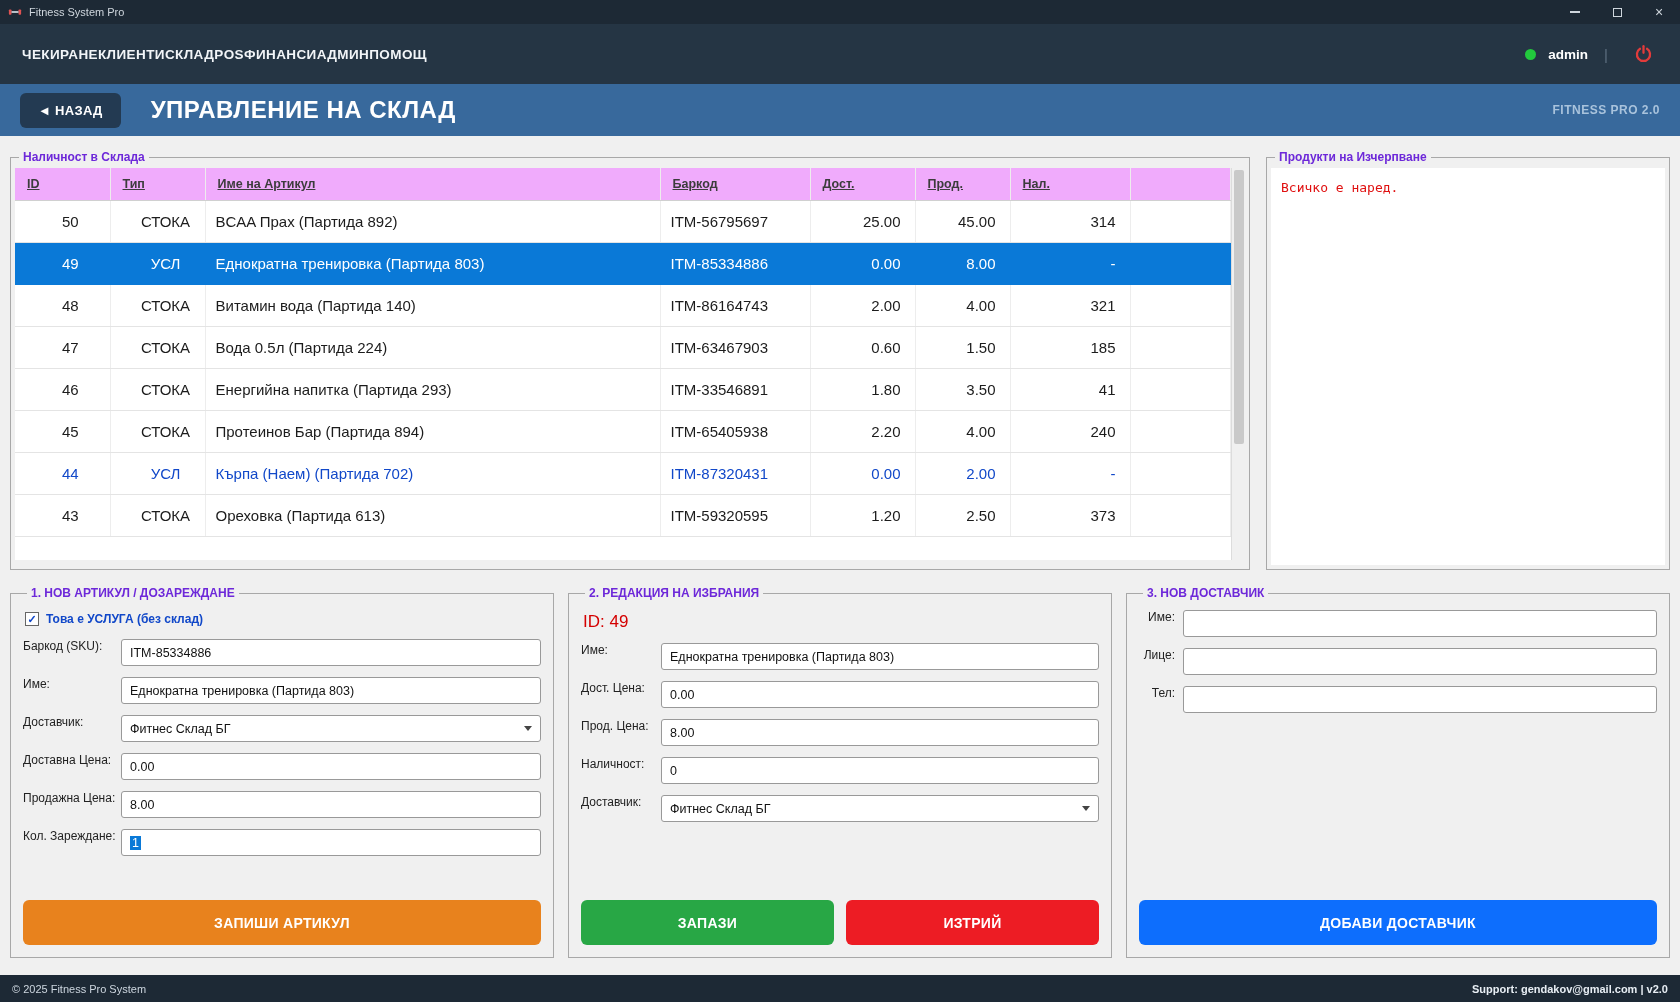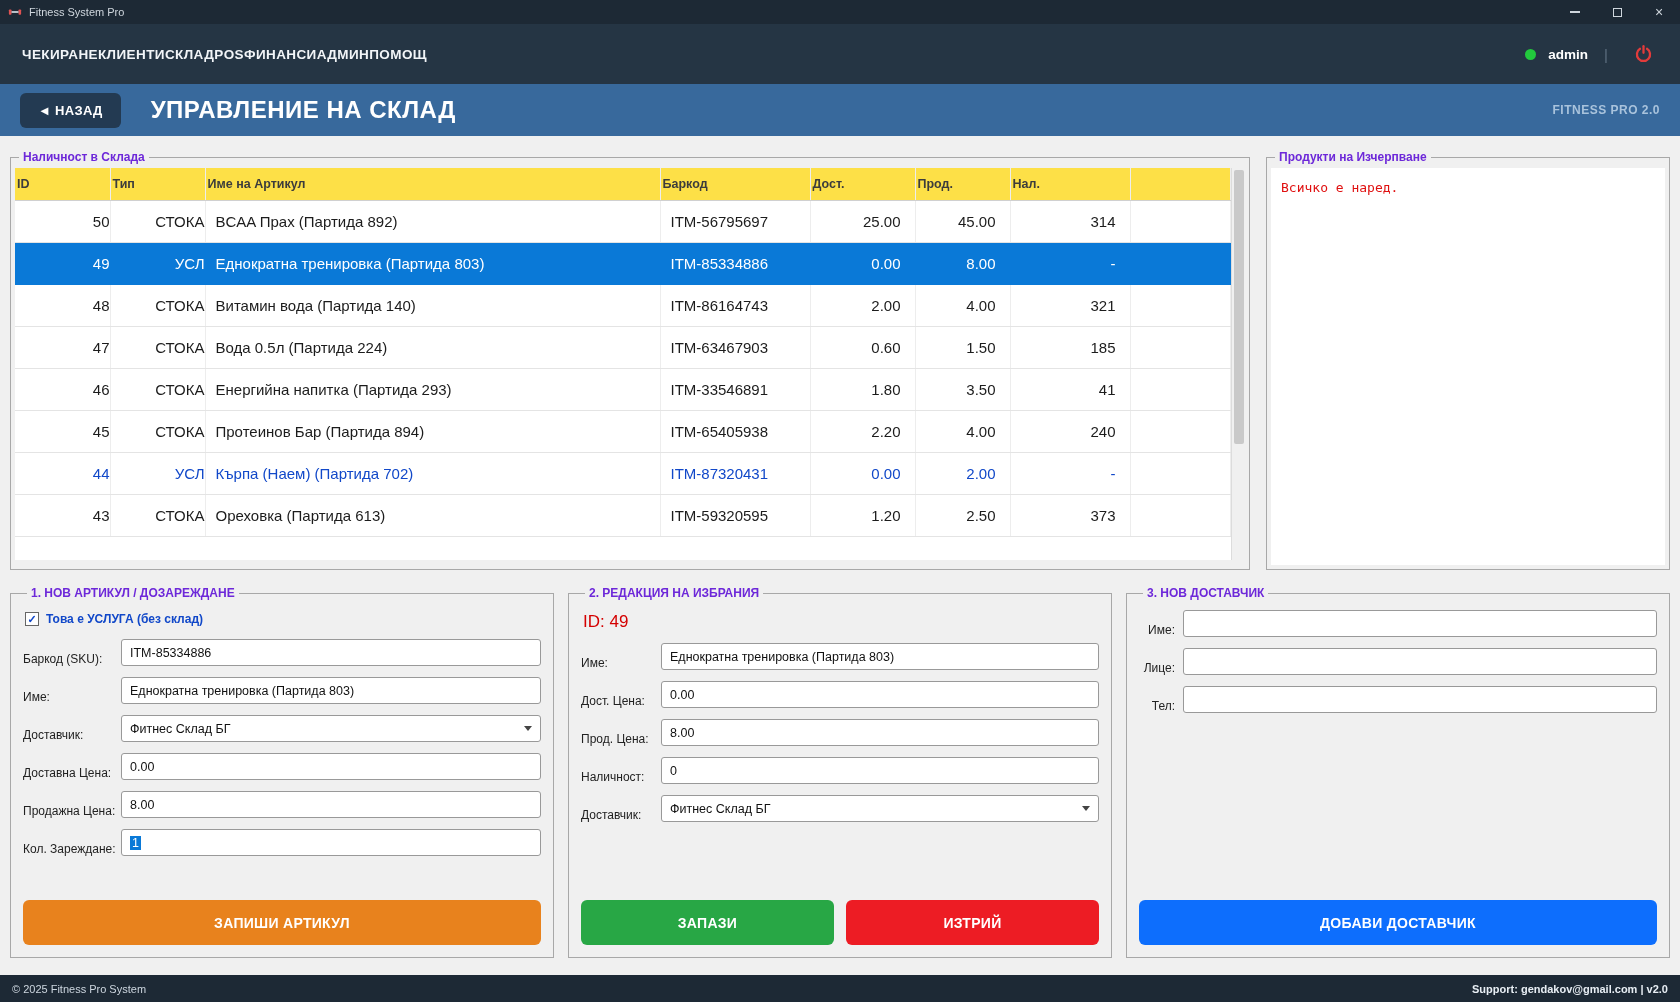--- a/index.html
+++ b/index.html
@@ -36,40 +36,40 @@
   .main { flex:1; padding:14px 10px 0 10px; overflow:hidden; }
   fieldset { border:1px solid #a8a8a8; background:#f0f0f0; }
   legend { font-size:12px; font-weight:bold; color:#6d28d9; padding:0 4px; margin-left:4px; }
 
   .top-row { display:flex; gap:16px; }
   .inventory-frame { flex:0 0 1240px; height:420px; padding:4px; }
   .lowstock-frame { flex:1; height:420px; padding:4px; }
 
   .table-wrap { position:relative; height:392px; background:#fff; overflow:hidden; }
   table.inv { border-collapse:collapse; table-layout:fixed; width:calc(100% - 14px); }
-  table.inv th { height:32px; font-size:12.5px; font-weight:bold; color:#3c3c3c; text-align:left; padding-left:2px;
-                 border-bottom:1px solid #d0d0d0; border-right:1px solid #ededed; background:#fde047; }
+  table.inv th { height:32px; font-size:12.5px; font-weight:bold; color:#3c3c3c; text-align:left; padding-left:12px;
+                 border-bottom:1px solid #d0d0d0; border-right:1px solid #ededed; background:#f0abfc;text-decoration:underline; }
   table.inv td { height:42px; font-size:15px; color:#1c1c1c; border-bottom:1px solid #e4e4e4; border-right:1px solid #ededed;
                  white-space:nowrap; overflow:hidden; }
-  td.c-id, td.c-type { text-align:right;padding-left:16px; }
+  td.c-id, td.c-type { text-align:center;padding-left:16px; }
   td.c-name, td.c-barcode { text-align:left; padding-left:10px; }
   td.c-cost, td.c-price, td.c-qty { text-align:right; padding-right:14px; }
   tr.service td { color:#1148c9; }
   tr.selected td { background:#0a79d7; color:#fff; border-color:#0a79d7; }
   .vscroll { position:absolute; top:0; right:0; width:14px; height:100%; background:#f0f0f0; border-left:1px solid #dcdcdc; }
   .vthumb { position:absolute; top:2px; left:2px; width:10px; height:70%; background:#c9c9c9; border-radius:2px; }
 
   .lowstock-inner { background:#fff; width:100%; height:100%; padding:10px 10px; }
   .lowstock-msg { font-family:"DejaVu Sans Mono", monospace; font-size:13px; color:#e01010; }
 
   
   .bottom-row { display:flex; gap:14px; margin-top:16px; }
   .panel { flex:1; height:372px; padding:10px 12px 12px 12px; display:flex; flex-direction:column; gap:11px; }
 
-  .field-row { display:flex; align-items:flex-end; }
+  .field-row { display:flex; align-items:flex-start; }
   .flabel { font-size:12px; color:#222; flex:0 0 auto; }
   .panel-1 .flabel { width:98px; }
   .panel-2 .flabel { width:80px; }
   .panel-3 .flabel { width:44px; text-align:right; padding-right:8px; }
   .tinput { flex:1; height:27px; background:#fff; border:1px solid #999; border-radius:3px; padding:0 8px;
             font-size:12.5px; color:#111; display:flex; align-items:center; }
   .combo { justify-content:space-between; }
   .caret { width:0; height:0; border-left:4px solid transparent; border-right:4px solid transparent; border-top:5px solid #444; margin-left:6px; }
   .text-selected { background:#0a79d7; color:#fff; padding:0 2px; }
 

